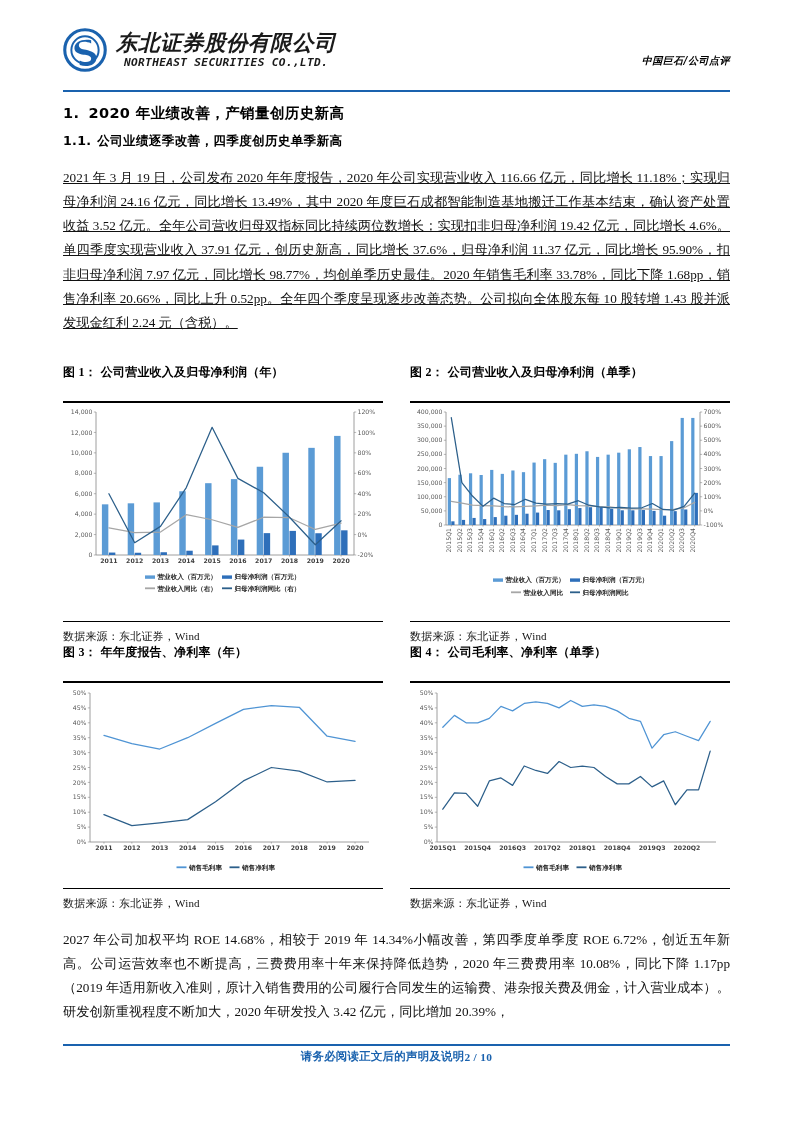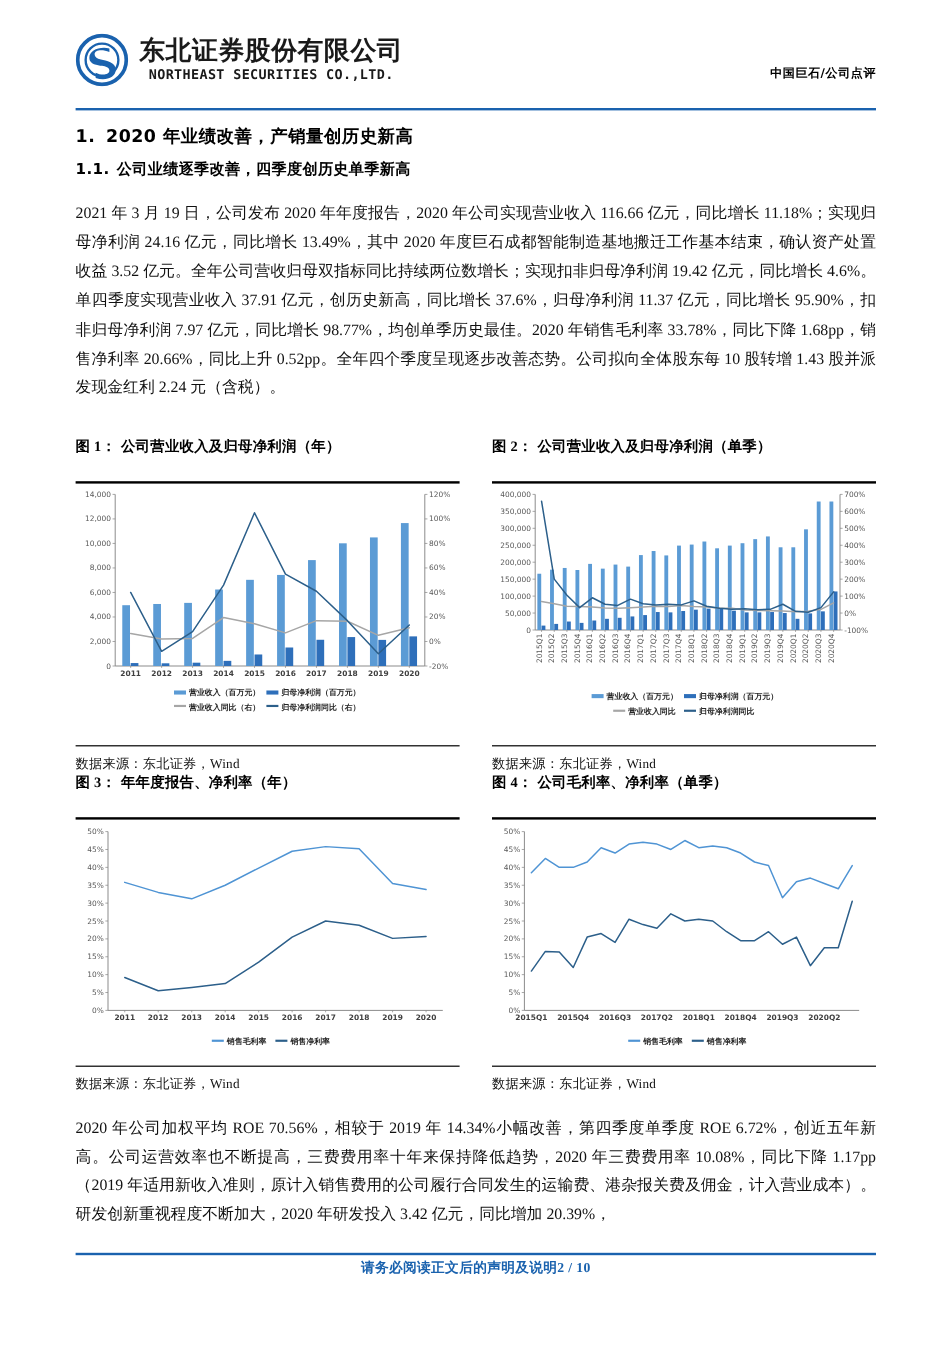--- a/index.html
+++ b/index.html
@@ -6,21 +6,21 @@
   html,body{margin:0;padding:0;background:#ffffff;}
   body{
     width:793px;height:1122px;position:relative;
     font-family:"Liberation Serif","DejaVu Serif",serif;
     color:#000;
     -webkit-font-smoothing:antialiased;
   }
   .page{position:absolute;inset:0;}
 
   
-  .header{position:absolute;left:63px;top:28px;width:667px;height:62px;}
+  .header{position:absolute;left:63px;top:28px;width:667px;height:62px;font-style:italic;}
   .logo-wrap{display:flex;align-items:center;gap:9px;}
   .logo-mark{width:44px;height:44px;flex:0 0 44px;}
   .logo-text{display:flex;flex-direction:column;justify-content:center;line-height:1;}
   .logo-cn{
     font-family:"DejaVu Sans","Liberation Sans",sans-serif;
     font-size:21.5px;font-weight:bold;letter-spacing:0.5px;color:#1a1a1a;
     margin-bottom:3px;
   }
   .logo-en{
     font-family:"DejaVu Sans Mono","Liberation Mono",monospace;
@@ -46,21 +46,21 @@
     position:absolute;left:63px;top:133px;
     font-family:"DejaVu Sans","Liberation Sans",sans-serif;
     font-size:12.6px;font-weight:bold;color:#000;letter-spacing:0.3px;
   }
   .h2 .num{margin-right:6px;}
   .body-para{
     position:absolute;left:63px;width:667px;
     font-size:13.2px;line-height:24.1px;text-align:justify;
     text-justify:inter-ideograph;color:#111;
   }
-  #para-top{top:153px;}
+  #para-top{top:153px;text-decoration:underline;}
   #para-bottom{top:915px;}
 
   
   .fig{position:absolute;width:320px;}
   #fig1{left:63px;top:364px;}
   #fig2{left:410px;top:364px;}
   #fig3{left:63px;top:644px;}
   #fig4{left:410px;top:644px;}
 
   .fig-title{
@@ -490,21 +490,21 @@
           <rect x="113.5" y="183.4" width="10" height="1.8" fill="#4f94d4"></rect>
           <text x="126" y="187.4" class="leg-txt">销售毛利率</text>
           <rect x="166.5" y="183.4" width="10" height="1.8" fill="#2c5f8a"></rect>
           <text x="179" y="187.4" class="leg-txt">销售净利率</text>
         </svg>
     </div>
     <div class="fig-rule-bot"></div>
     <div class="fig-src">数据来源：东北证券，Wind</div>
   </div>
 
-  <p class="body-para" id="para-bottom">2020 年公司加权平均 ROE 70.56%，相较于 2019 年 14.34%小幅改善，第四季度单季度 ROE 6.72%，创近五年新高。公司运营效率也不断提高，三费费用率十年来保持降低趋势，2020 年三费费用率 10.08%，同比下降 1.17pp（2019 年适用新收入准则，原计入销售费用的公司履行合同发生的运输费、港杂报关费及佣金，计入营业成本）。研发创新重视程度不断加大，2020 年研发投入 3.42 亿元，同比增加 20.39%，</p>
+  <p class="body-para" id="para-bottom">2027 年公司加权平均 ROE 14.68%，相较于 2019 年 14.34%小幅改善，第四季度单季度 ROE 6.72%，创近五年新高。公司运营效率也不断提高，三费费用率十年来保持降低趋势，2020 年三费费用率 10.08%，同比下降 1.17pp（2019 年适用新收入准则，原计入销售费用的公司履行合同发生的运输费、港杂报关费及佣金，计入营业成本）。研发创新重视程度不断加大，2020 年研发投入 3.42 亿元，同比增加 20.39%，</p>
 
   <div class="footer-rule"></div>
   <div class="footer">
     <span>请务必阅读正文后的声明及说明</span>
     <span class="footer-page">2 / 10</span>
   </div>
 
 </div>
 
 </body></html>

